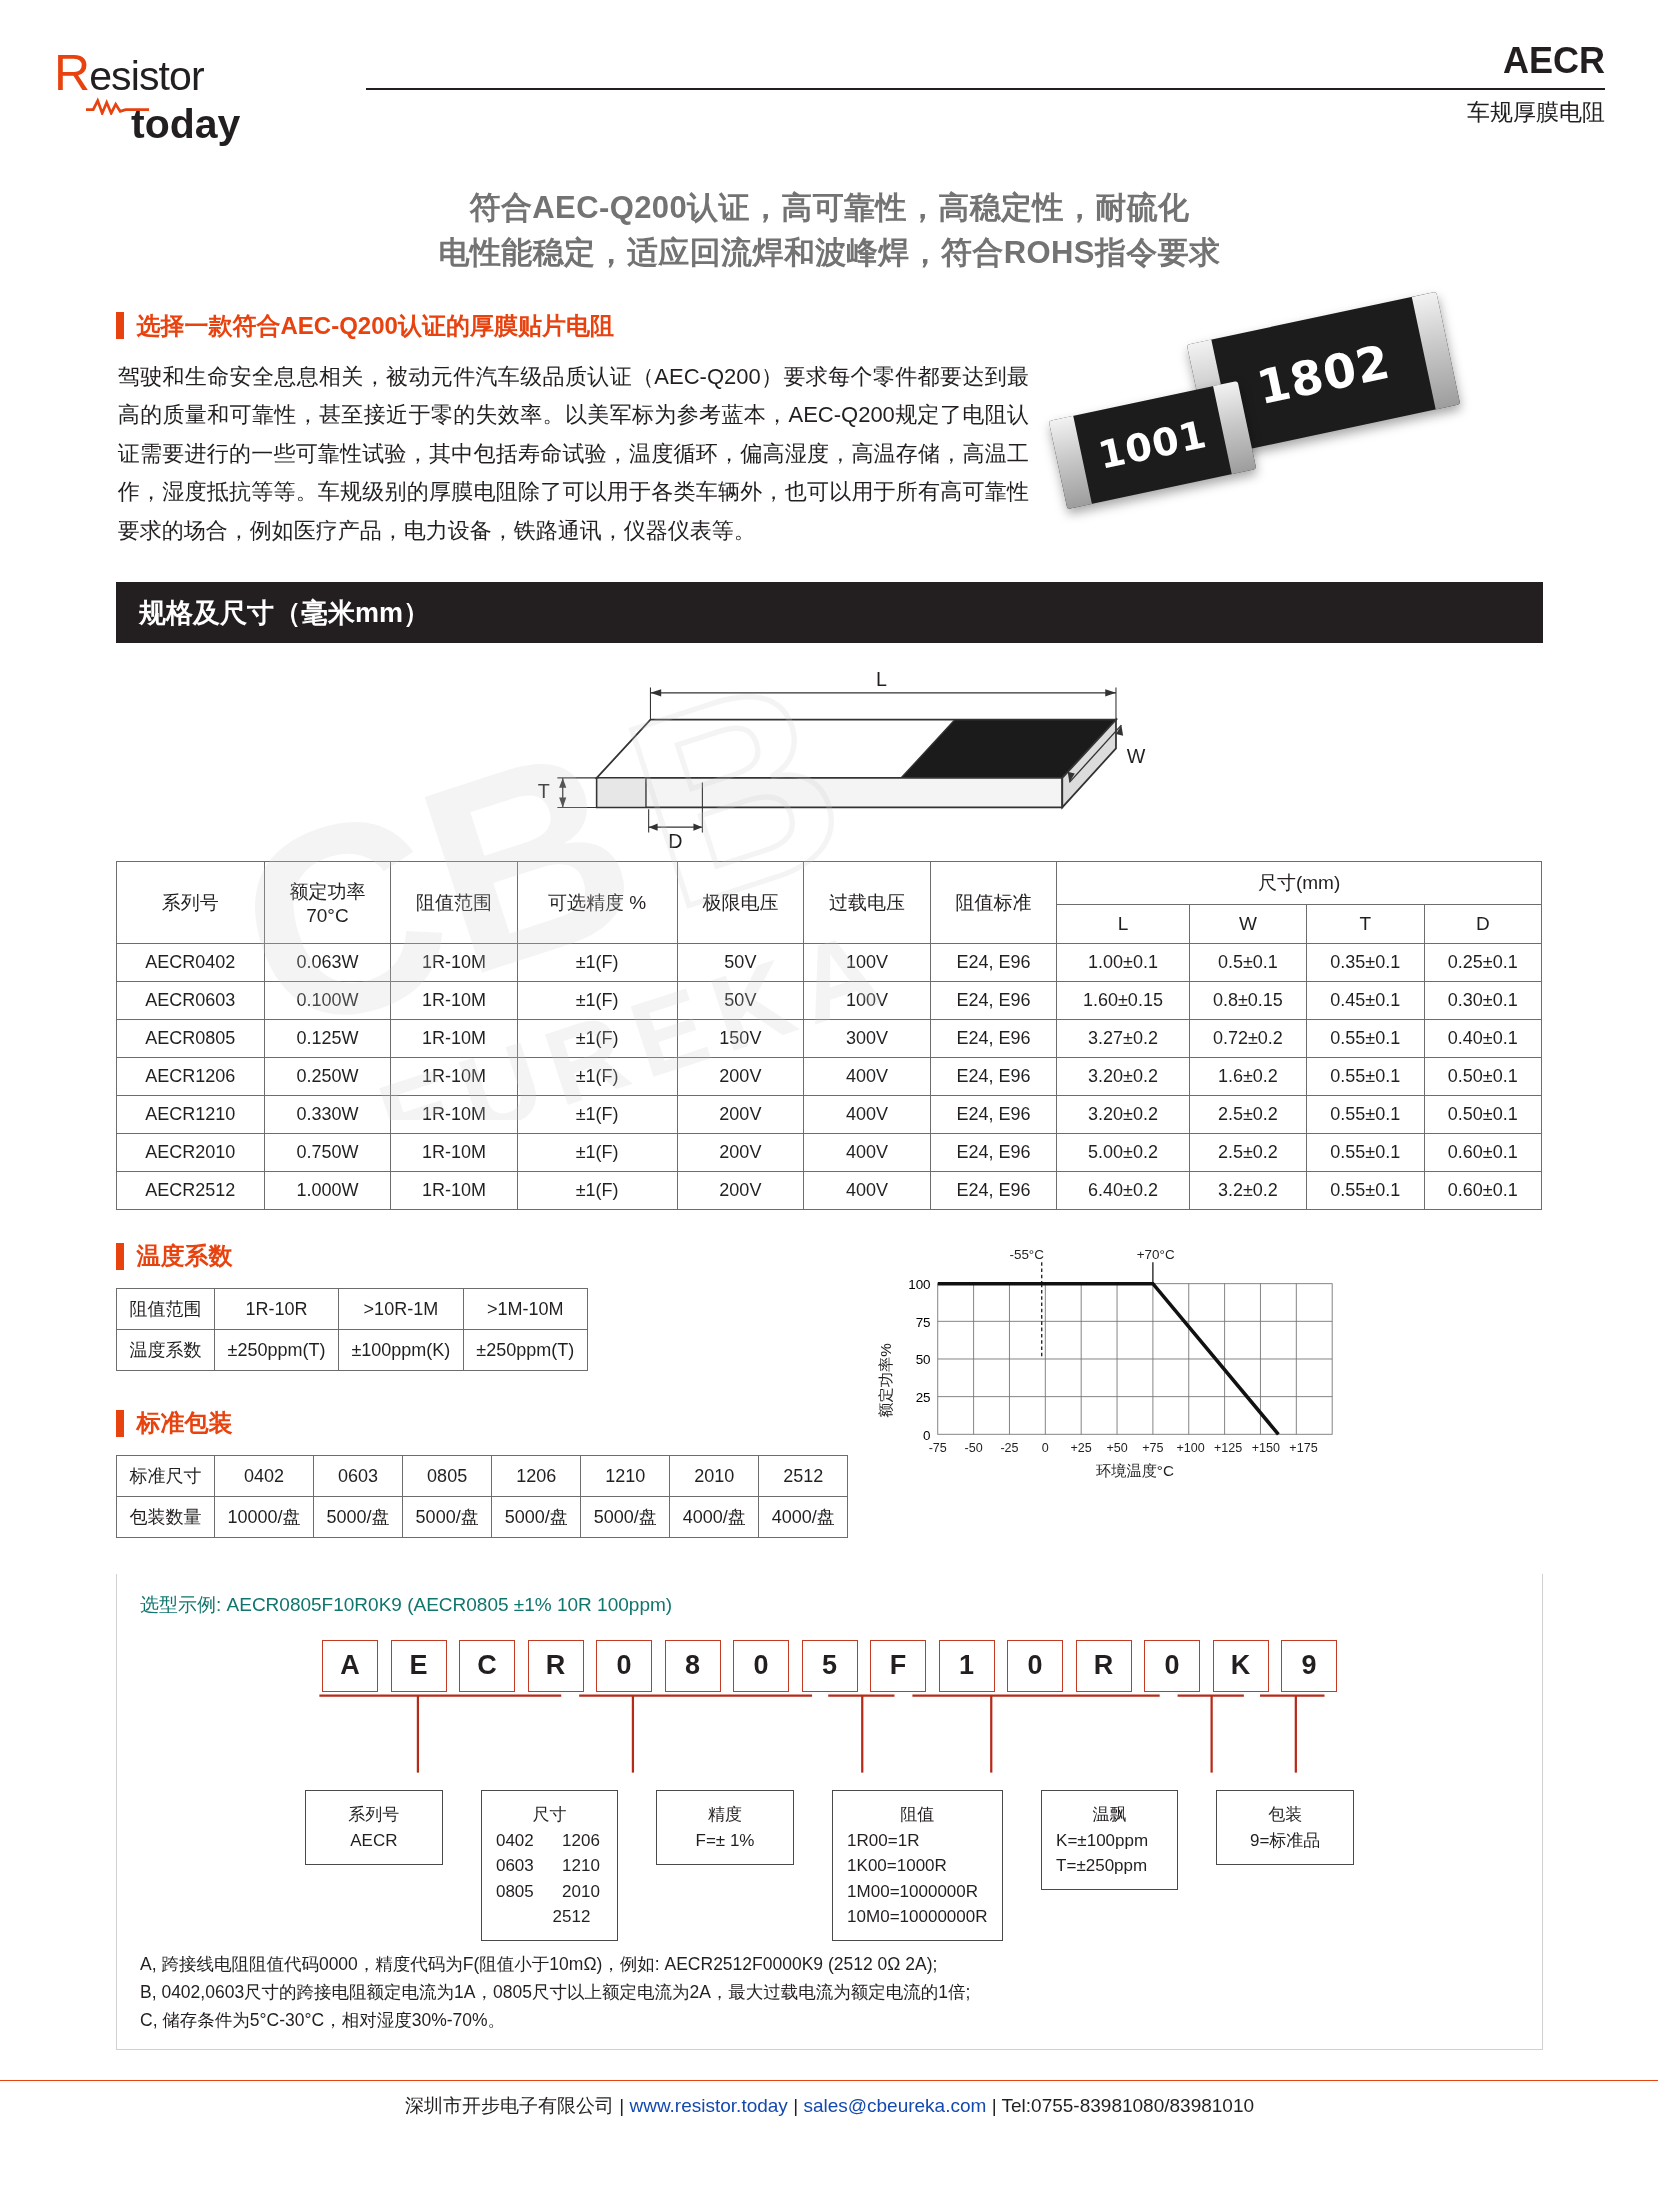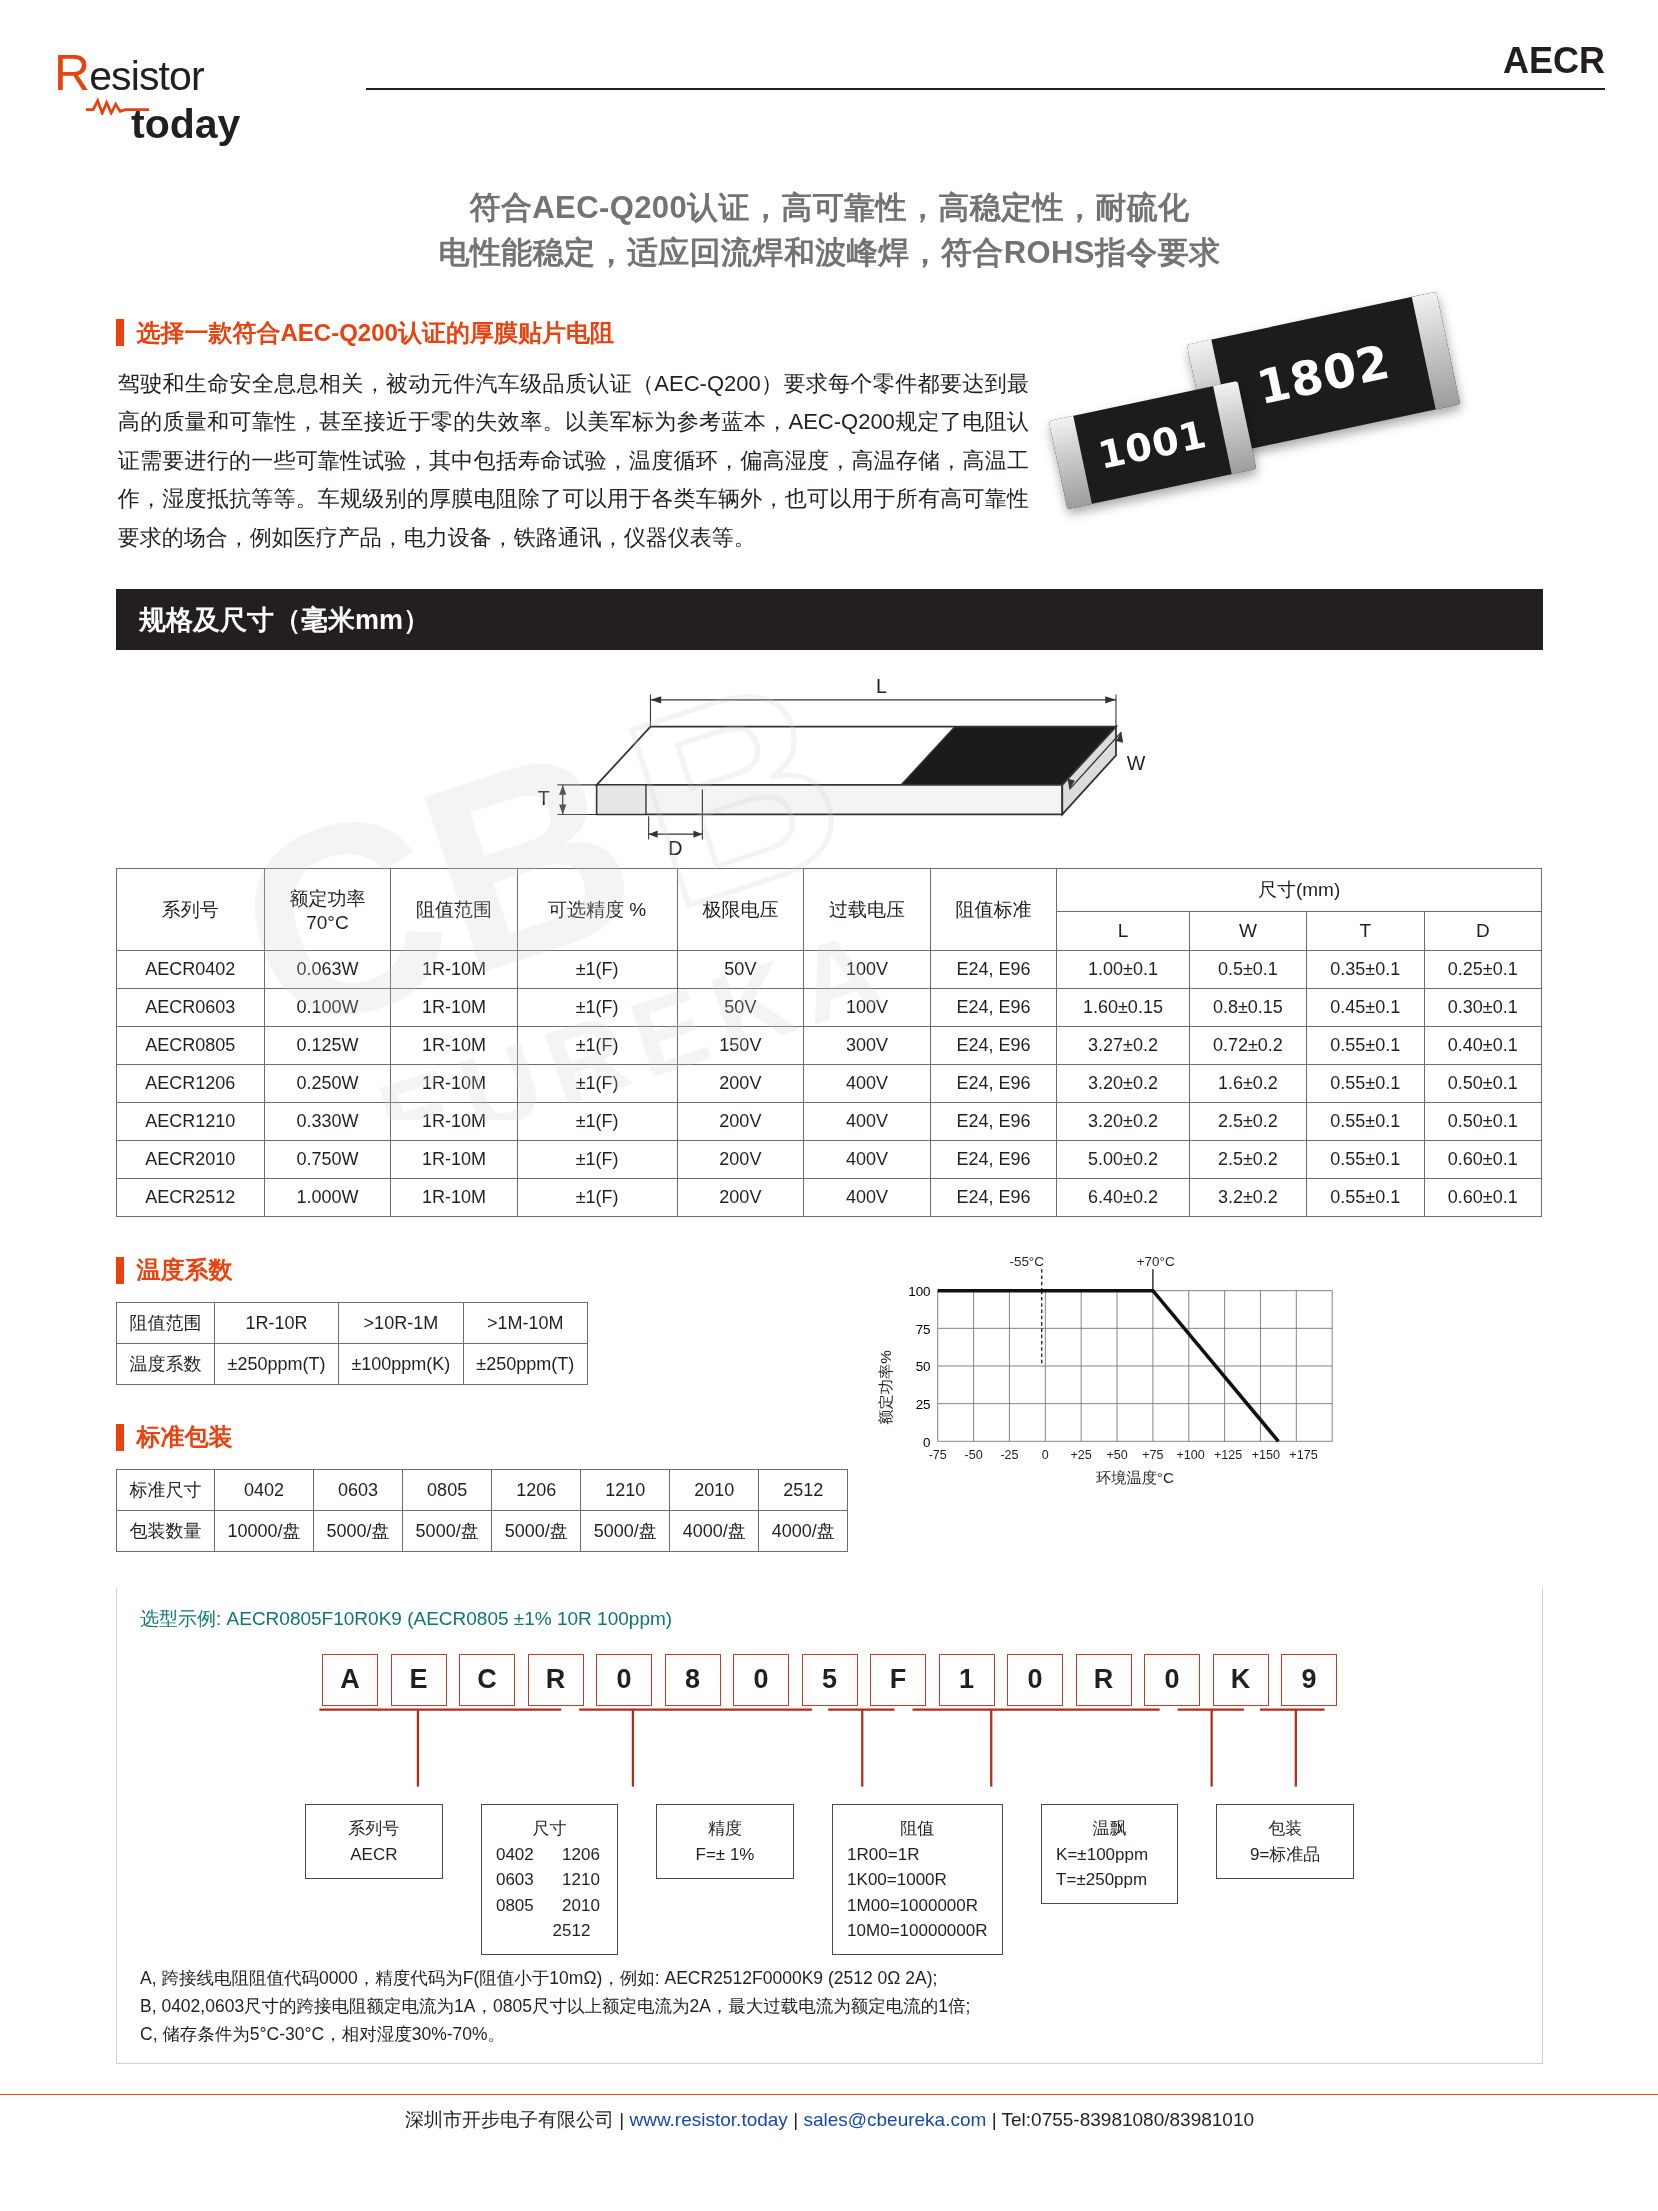--- a/index.html
+++ b/index.html
@@ -97,21 +97,20 @@
     position:relative;
   }
   .intro-text{flex:0 0 913px;}
   .sec-title{
     display:flex;
     align-items:center;
     font-size:24px;
     font-weight:bold;
     color:#e8420f;
     margin-bottom:16px;
-    margin-top:7px;
   }
   .sec-title .bar{
     display:inline-block;
     width:8px;
     height:27px;
     background:#e8420f;
     margin-right:12.5px;
   }
   .intro-para{
     font-size:22px;
@@ -309,20 +308,21 @@
     <div class="logo">
       <div class="brand"><span class="r">R</span><span>esistor</span></div>
       <svg class="wave" viewBox="0 0 70 20">
         <polyline points="0,14 8,14 13,4 18,18 23,6 28,18 33,8 38,16 44,14 70,14" fill="none" stroke="#e8420f" stroke-width="3"></polyline>
       </svg>
       <div class="sub">today</div>
     </div>
     <div class="header-right">
       <div class="title">AECR</div>
       <div class="header-rule"></div>
+      <div class="subtitle">车规厚膜电阻</div>
     </div>
   </div>
 
   <div class="headline">
     <div>符合AEC-Q200认证，高可靠性，高稳定性，耐硫化</div>
     <div>电性能稳定，适应回流焊和波峰焊，符合ROHS指令要求</div>
   </div>
 
   <div class="intro">
     <div class="intro-text">

